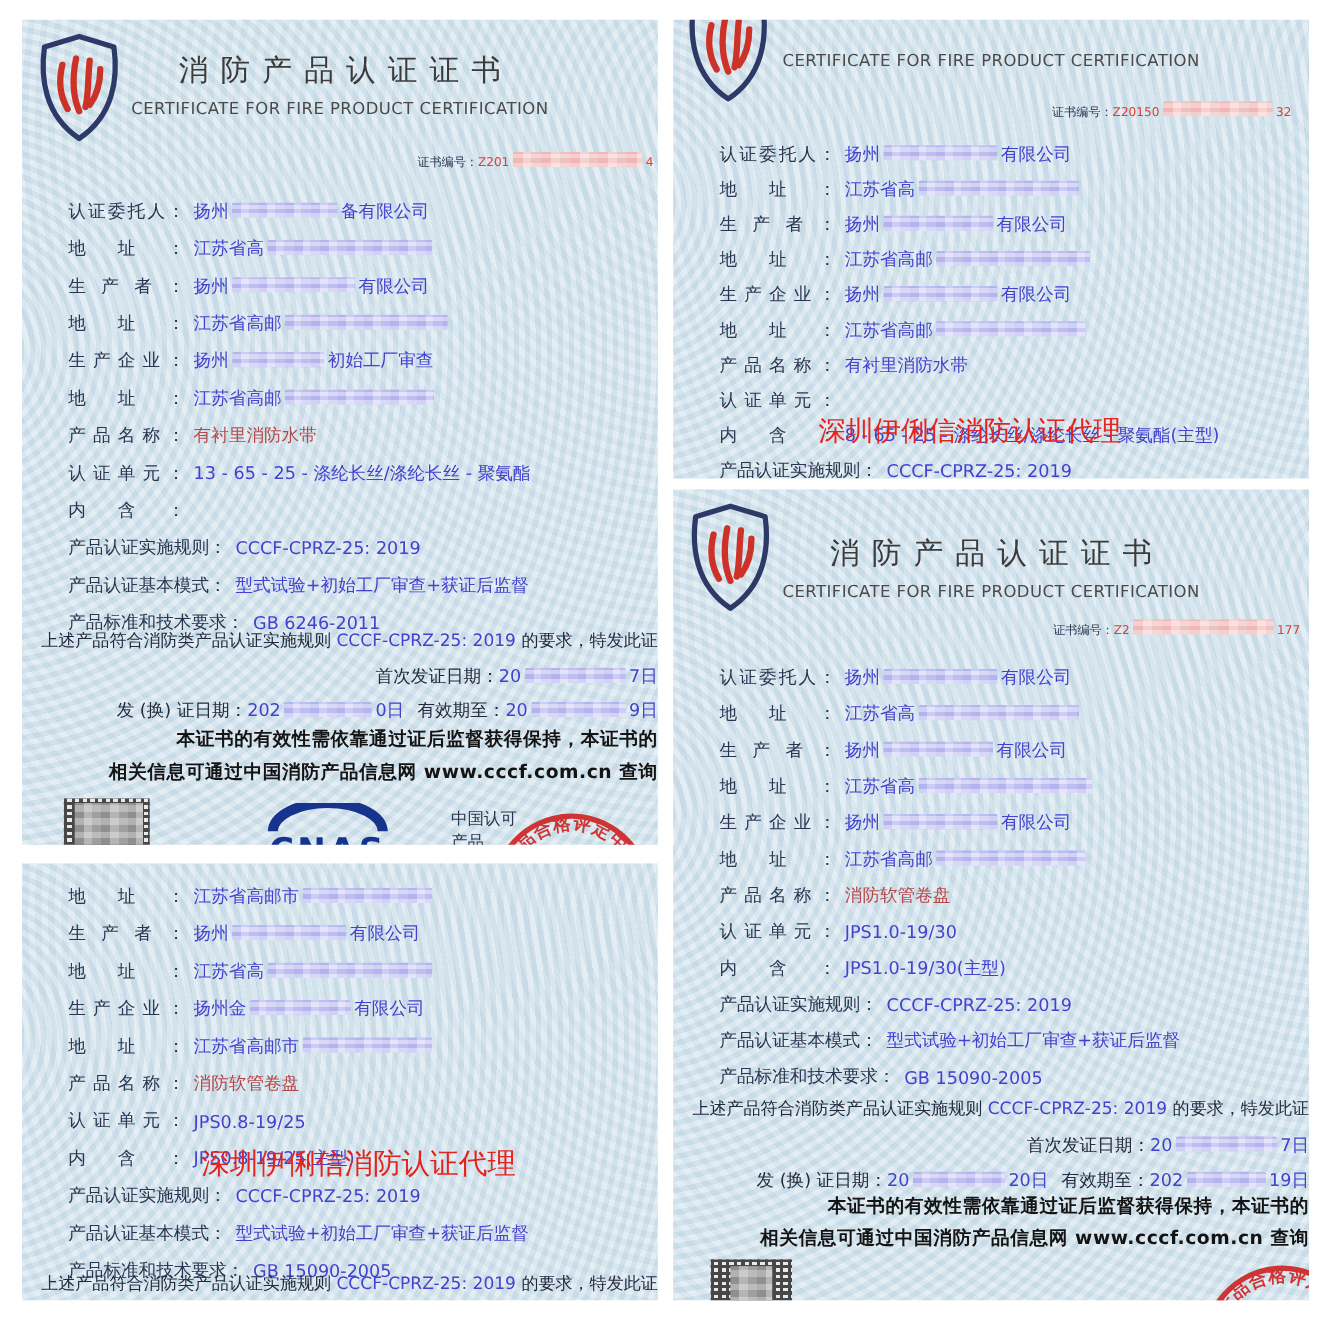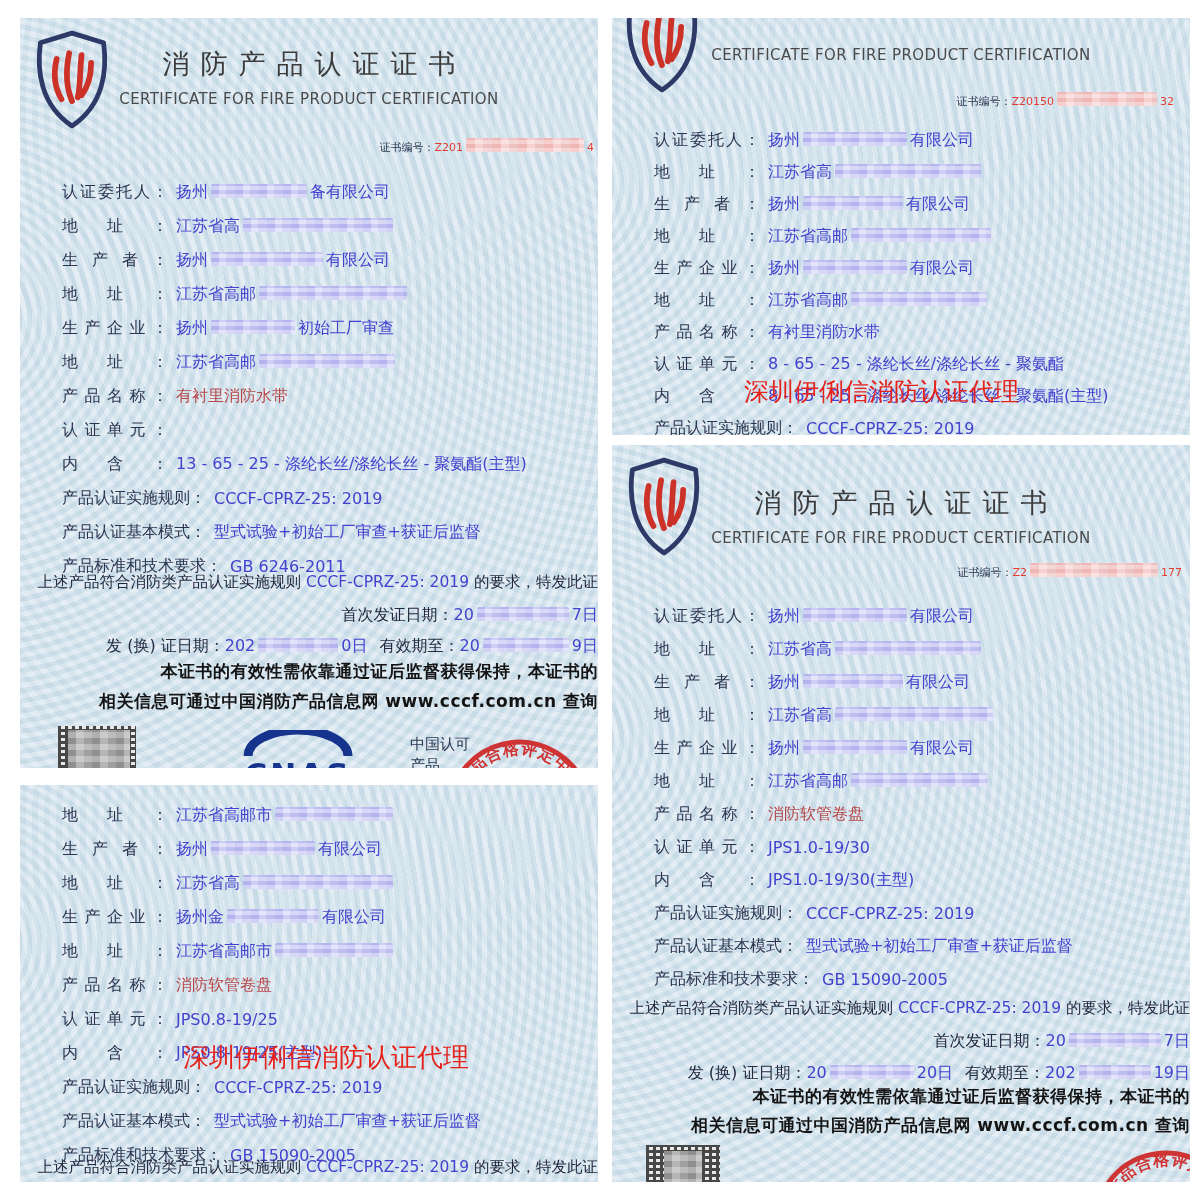--- a/index.html
+++ b/index.html
@@ -141,24 +141,24 @@
     <div class="row">
         <span class="lab">地址：</span>
         <span class="val"><span>江苏省高邮</span><span class="rd" style="width:136px"></span></span>
       </div>
     <div class="row">
         <span class="lab">产品名称：</span>
         <span class="val vprod">有衬里消防水带</span>
       </div>
     <div class="row">
         <span class="lab">认证单元：</span>
+        <span class="val">13 - 65 - 25 - 涤纶长丝/涤纶长丝 - 聚氨酯</span>
       </div>
     <div class="row">
         <span class="lab">内含：</span>
-        <span class="val">13 - 65 - 25 - 涤纶长丝/涤纶长丝 - 聚氨酯(主型)</span>
       </div>
     <div class="row">
         <span class="lab ll">产品认证实施规则：</span>
         <span class="val">CCCF-CPRZ-25: 2019</span>
       </div>
     <div class="row">
         <span class="lab ll">产品认证基本模式：</span>
         <span class="val">型式试验+初始工厂审查+获证后监督</span>
       </div>
     <div class="row">
@@ -244,21 +244,20 @@
     <div class="row">
         <span class="lab">地址：</span>
         <span class="val"><span>江苏省高邮</span><span class="rd" style="width:136px"></span></span>
       </div>
     <div class="row">
         <span class="lab">产品名称：</span>
         <span class="val">有衬里消防水带</span>
       </div>
     <div class="row">
         <span class="lab">认证单元：</span>
-        <span class="val">8 - 65 - 25 - 涤纶长丝/涤纶长丝 - 聚氨酯</span>
       </div>
     <div class="row">
         <span class="lab">内含：</span>
         <span class="val">8 - 65 - 25 - 涤纶长丝/涤纶长丝 - 聚氨酯(主型)</span>
       </div>
     <div class="row">
         <span class="lab ll">产品认证实施规则：</span>
         <span class="val">CCCF-CPRZ-25: 2019</span>
       </div>
   </div>

